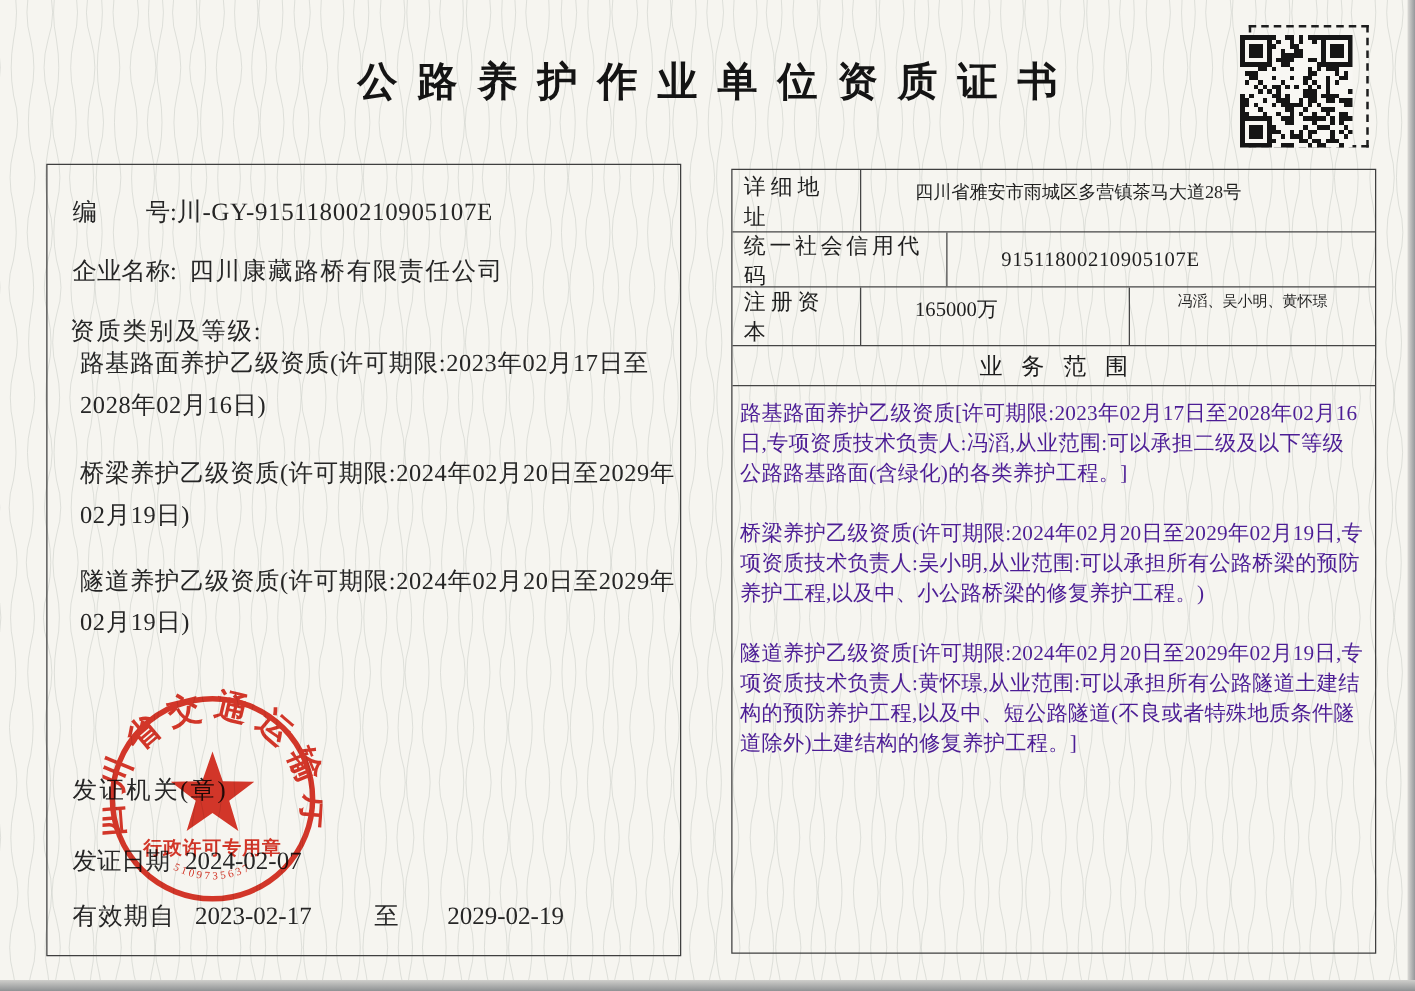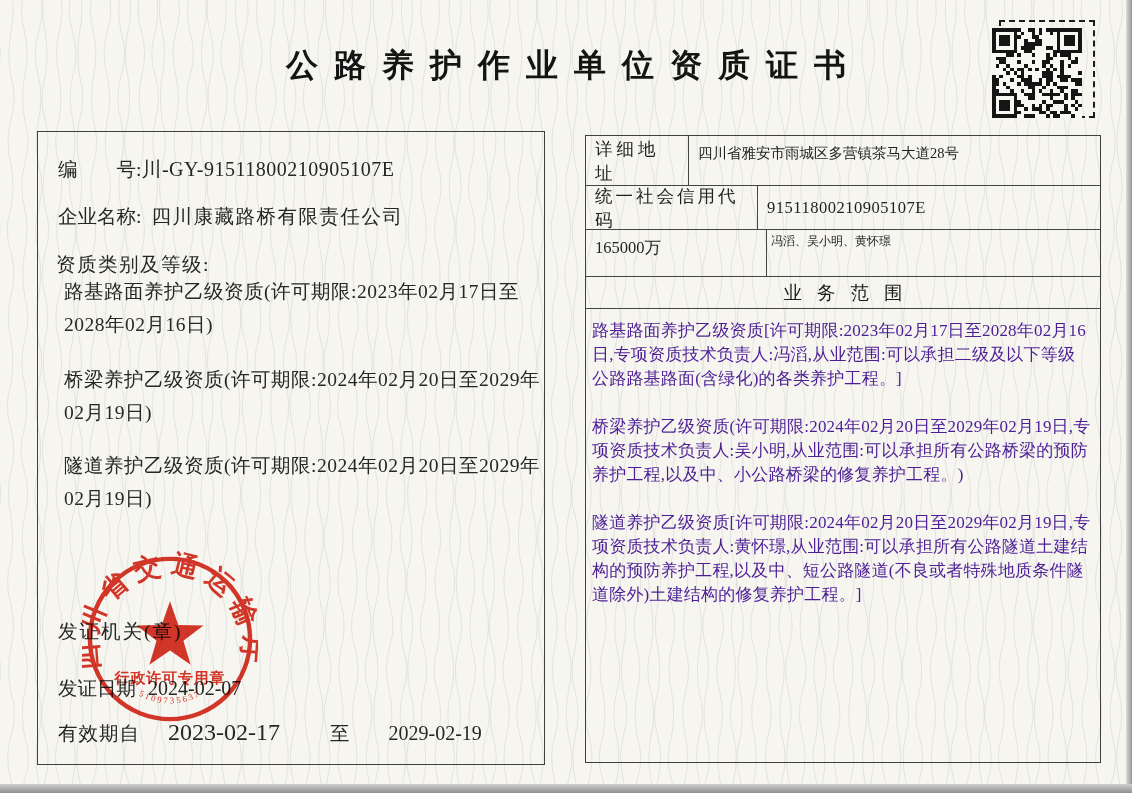--- a/index.html
+++ b/index.html
@@ -26,31 +26,31 @@
   .lp-company .val{margin-left:10px;letter-spacing:1.5px;}
   .lp-qual-head{top:119px;left:18px;letter-spacing:1.5px;}
   .lp-para{position:absolute;left:26px;width:478px;line-height:33px;white-space:normal;color:#262626;letter-spacing:.5px;}
   .lp-q0{top:143px;}
   .lp-q1{top:231px;}
   .lp-q2{top:317px;}
   .lp-issuer{top:486px;letter-spacing:2px;}
   .lp-issue-date{top:543px;}
   .lp-issue-date .val{margin-left:12px;font-size:20px;}
   .lp-validity{top:587px;letter-spacing:1px;}
-  .lp-validity .v1{margin-left:28px;font-size:24px;letter-spacing:0;}
+  .lp-validity .v1{margin-left:16px;font-size:20px;letter-spacing:0;}
   .lp-validity .to{margin-left:50px;}
   .lp-validity .v2{margin-left:38px;font-size:20px;letter-spacing:0;}
 
   .seal{position:absolute;left:82px;top:551px;width:176px;height:176px;z-index:5;
         mix-blend-mode:multiply;opacity:.93;}
   .seal-ring-text{font-size:30px;font-weight:700;letter-spacing:9px;font-family:"Liberation Serif",serif;}
   .seal-center-text{font-size:17px;font-weight:700;letter-spacing:1px;}
   .seal-serial{font-size:10px;letter-spacing:2.5px;}
 
-  .rt-row{display:flex;border-bottom:1.4px solid #454545;box-sizing:border-box;}
+  .rt-row{display:flex;border-bottom:1.4px solid #454545;box-sizing:border-box;gap:34px;}
   .rt-cell{border-right:1.4px solid #454545;box-sizing:border-box;display:flex;align-items:center;padding:2px 9px;}
   .rt-cell:last-child{border-right:none;}
   .rt-label{font-size:17.5px;letter-spacing:4px;color:#1f1f1f;}
   .rt-val{font-size:15px;color:#1f1f1f;}
   .r1{height:50px;}  .r2{height:50px;}  .r3{height:44px;}  .r4{height:47px;}
   .c-lab1{width:103px;}
   .c-val1{width:181px;}
   .c-lab2{width:104px;}
   .c-val2{flex:1;}
   .c-lab3{width:172px;letter-spacing:3px;}
@@ -510,20 +510,21 @@
   <div class="panel right-box">
     <div class="rt-row r1">
       <div class="rt-cell rt-label c-lab1">详细地址</div>
       <div class="rt-cell rt-val addr-val c-val2">四川省雅安市雨城区多营镇茶马大道28号</div>
     </div>
     <div class="rt-row r3">
       <div class="rt-cell rt-label c-lab3">统一社会信用代码</div>
       <div class="rt-cell rt-val code-val c-val2">91511800210905107E</div>
     </div>
     <div class="rt-row r4">
+      <div class="rt-cell rt-label c-lab1">注册资本</div>
       <div class="rt-cell rt-val cap-val c-val1">165000万</div>
       <div class="rt-cell rt-val tech-val c-val2">冯滔、吴小明、黄怀璟</div>
     </div>
     <div class="scope-head">业务范围</div>
     <div class="scope">
       <p>路基路面养护乙级资质[许可期限:2023年02月17日至2028年02月16日,专项资质技术负责人:冯滔,从业范围:可以承担二级及以下等级公路路基路面(含绿化)的各类养护工程。]</p>
       <p>桥梁养护乙级资质(许可期限:2024年02月20日至2029年02月19日,专项资质技术负责人:吴小明,从业范围:可以承担所有公路桥梁的预防养护工程,以及中、小公路桥梁的修复养护工程。)</p>
       <p>隧道养护乙级资质[许可期限:2024年02月20日至2029年02月19日,专项资质技术负责人:黄怀璟,从业范围:可以承担所有公路隧道土建结构的预防养护工程,以及中、短公路隧道(不良或者特殊地质条件隧道除外)土建结构的修复养护工程。]</p>
     </div>
   </div>

